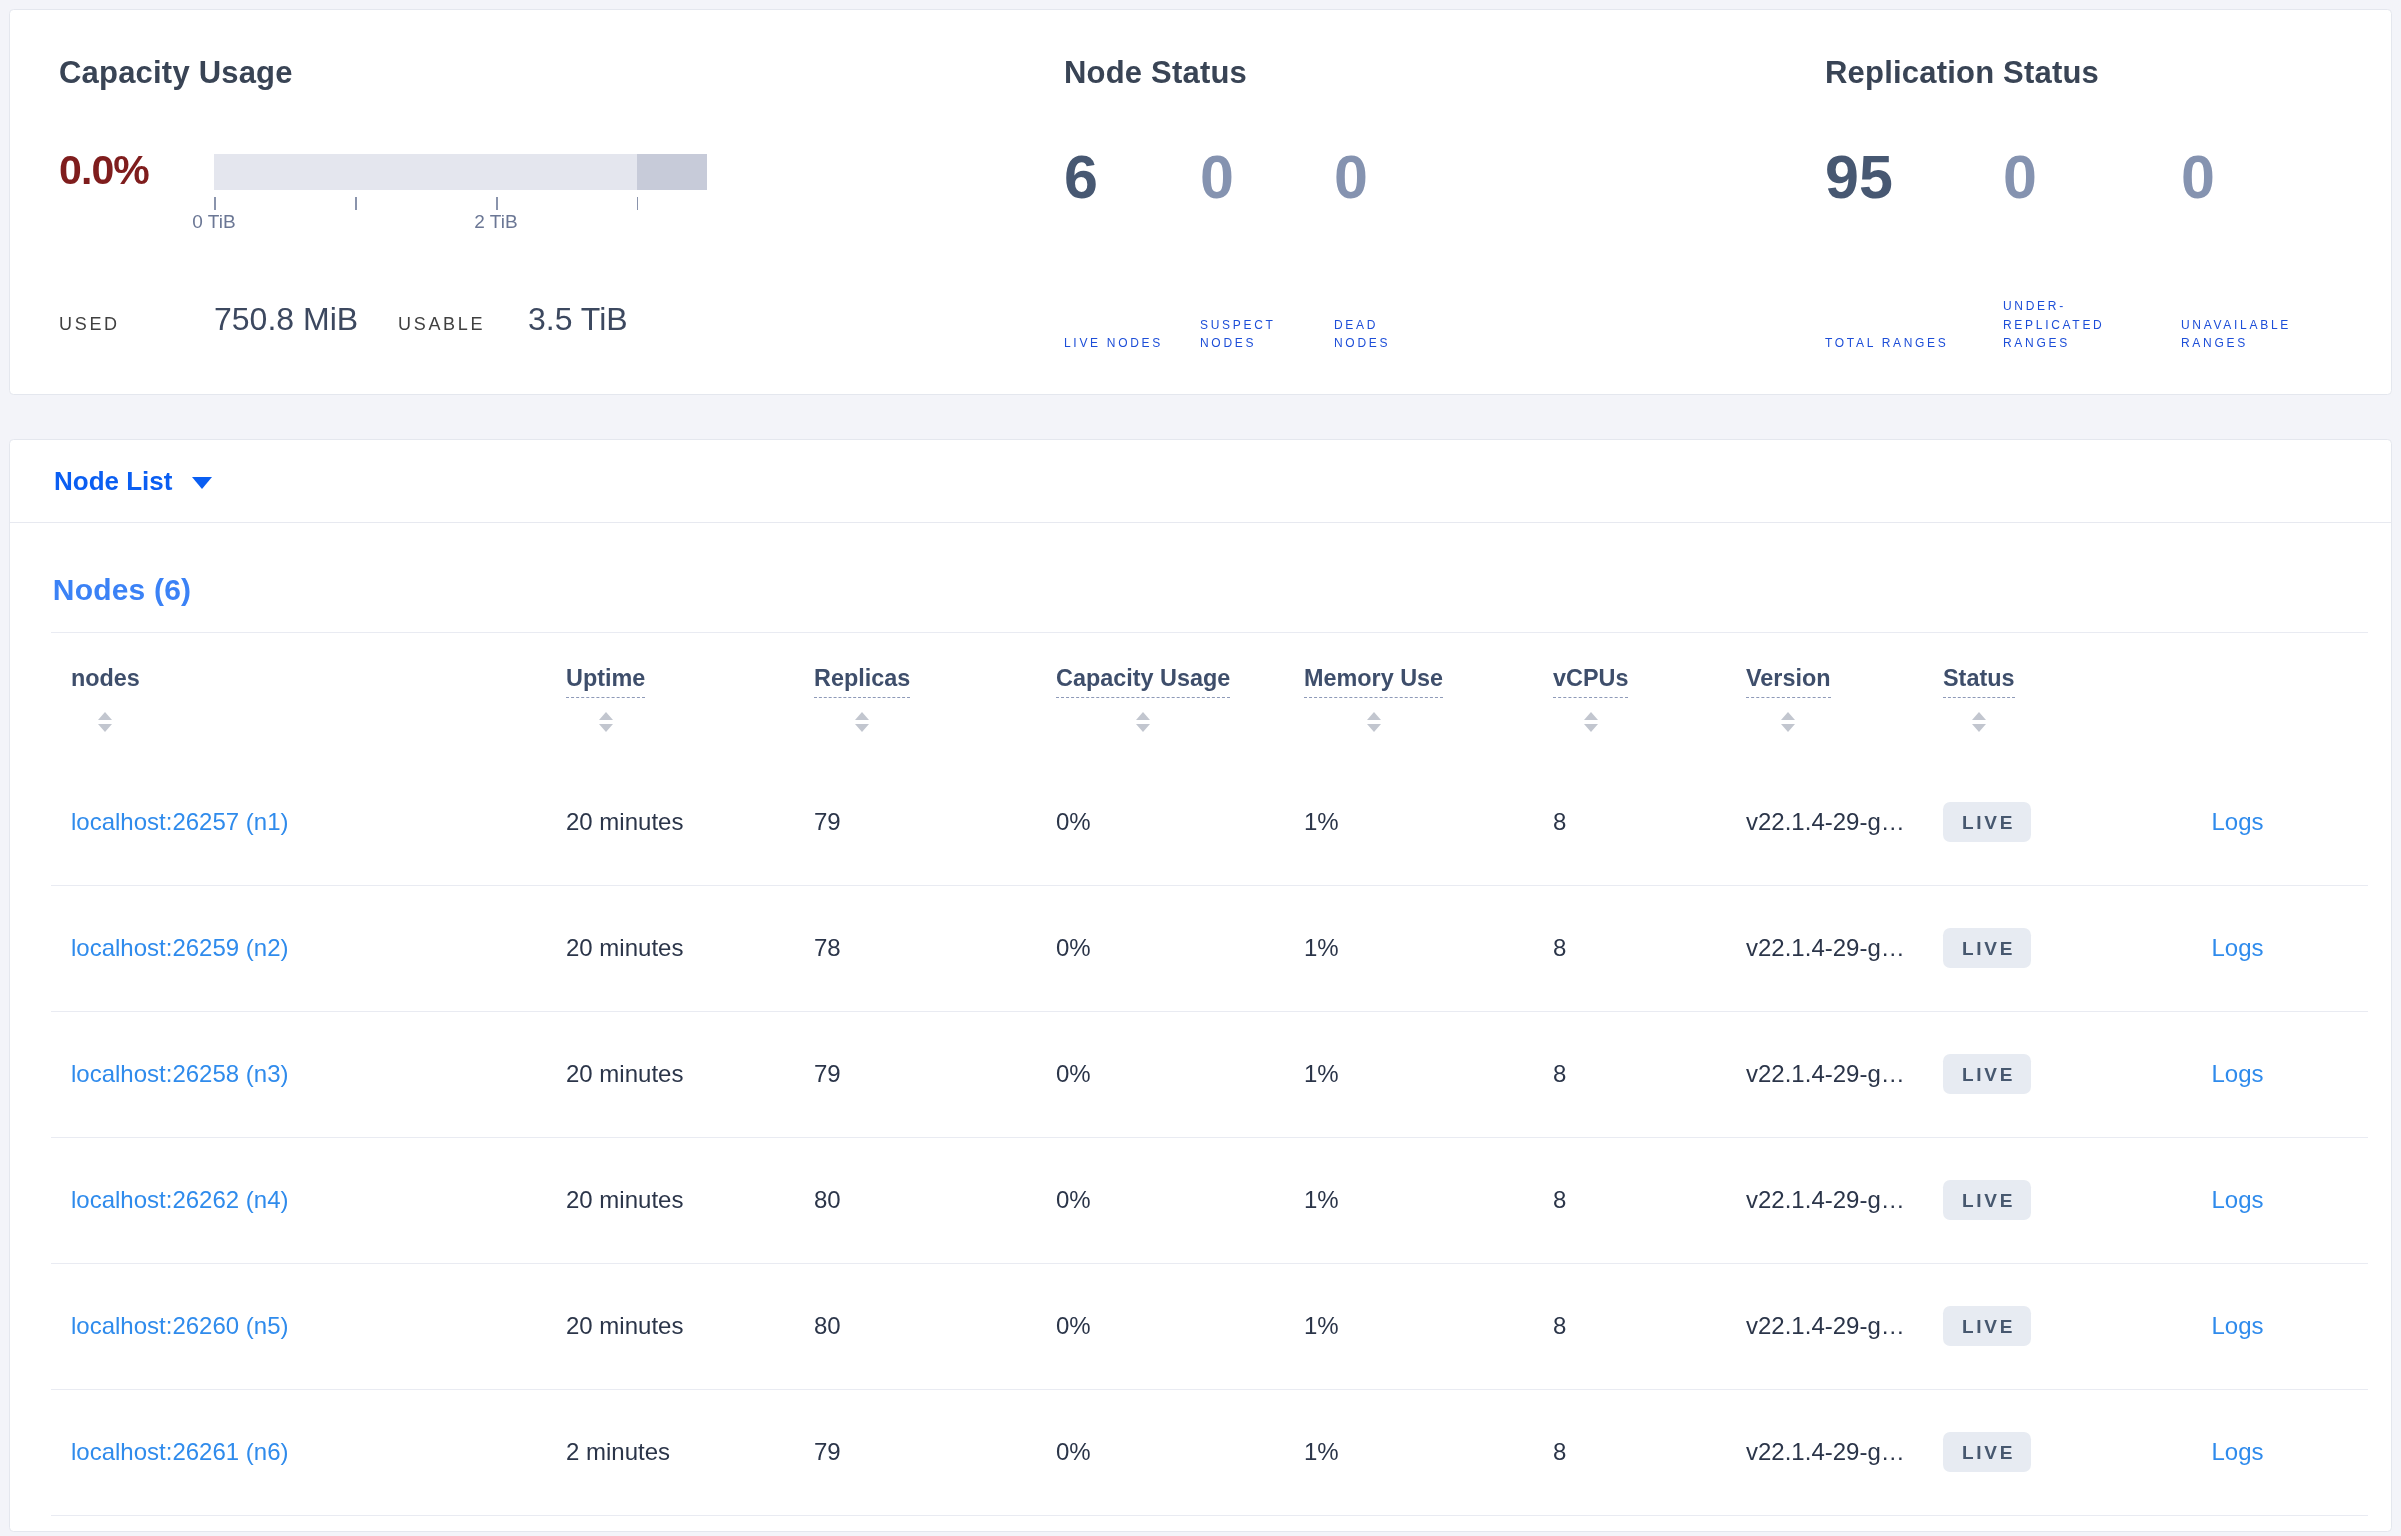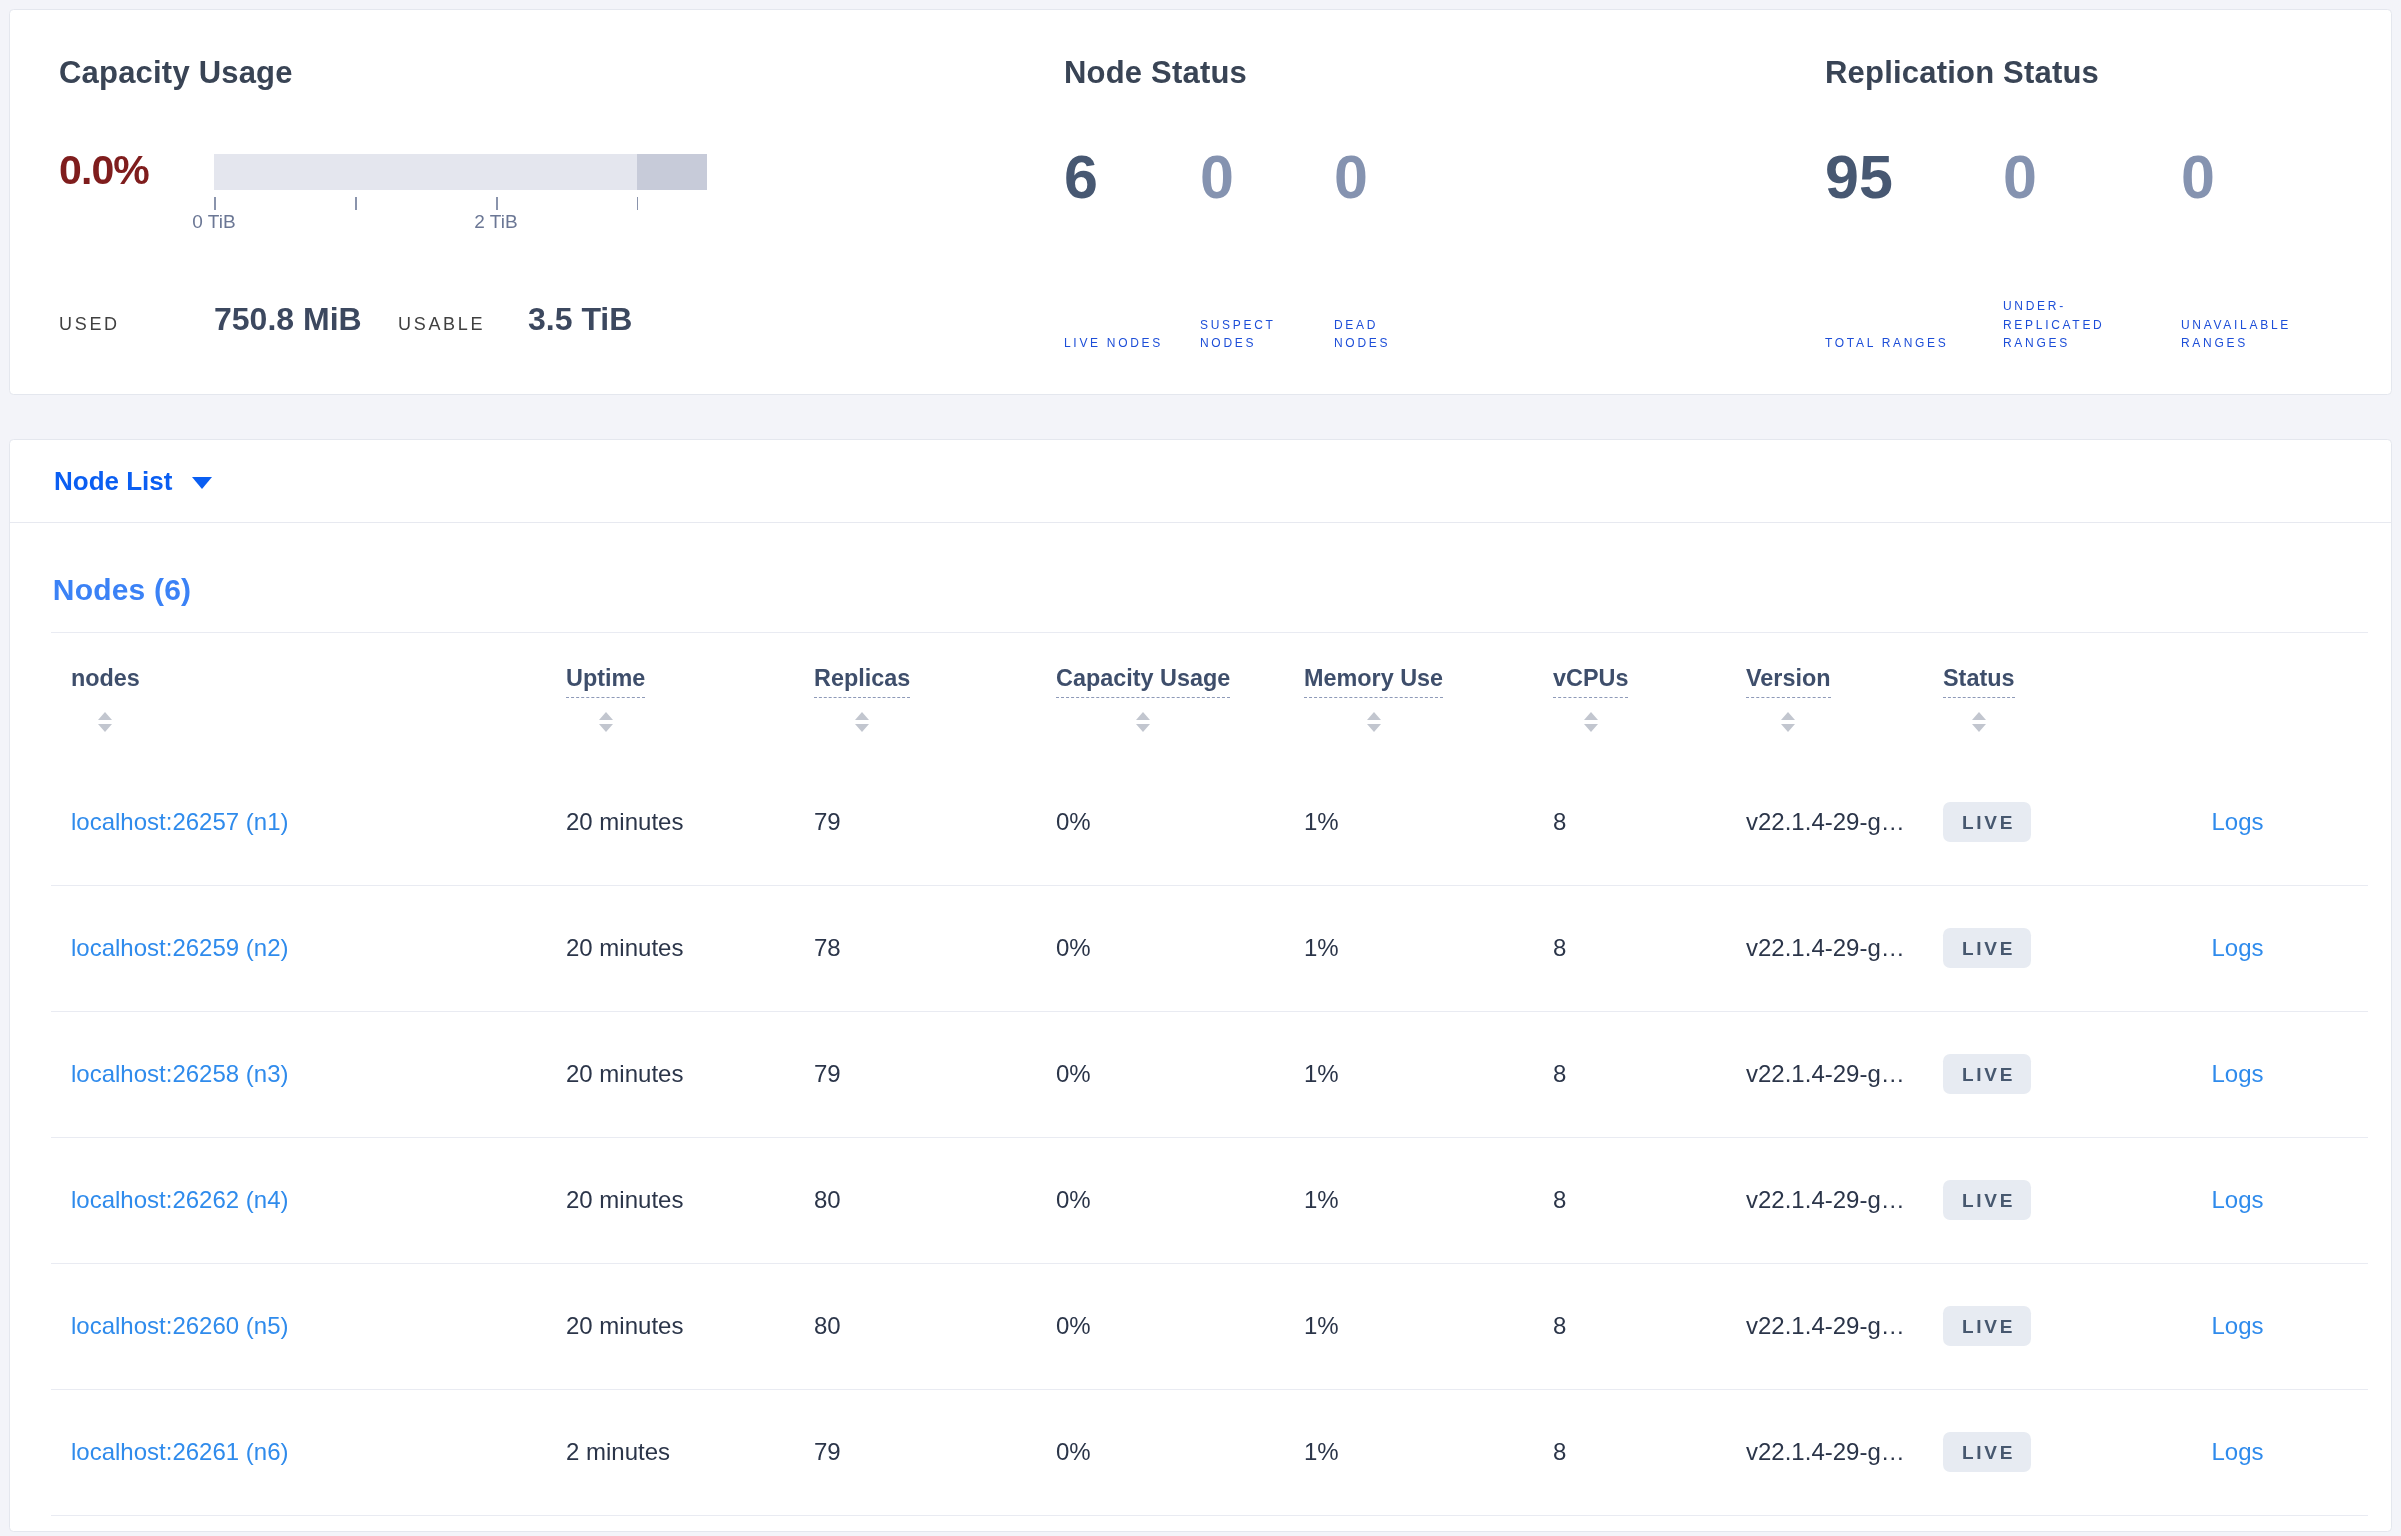--- a/index.html
+++ b/index.html
@@ -47,21 +47,21 @@
   .cap-ticklabels { position:relative; height:27px; }
   .cap-ticklabel {
     position:absolute; transform:translateX(-50%);
     font-size:19px; color:#6b7795; white-space:nowrap;
   }
   .cap-usage-row { display:flex; align-items:baseline; margin-top:63px; }
   .muted-label {
     font-size:18px; color:#404040; letter-spacing:2.7px; font-weight:400;
   }
   .lbl-used   { width:155px; }
-  .cap-val    { font-size:32px; font-weight:700; color:#3c485f; }
+  .cap-val    { font-size:32px; font-weight:400; color:#3c485f; }
   .val-used   { width:184px; }
   .lbl-usable { width:130px; }
   
   .sec-metrics { display:flex; margin-top:56px; }
   .metric { display:flex; flex-direction:column; justify-content:space-between; height:206px; }
   .metrics-nodes .metric:nth-child(1) { width:136px; }
   .metrics-nodes .metric:nth-child(2) { width:134px; }
   .metrics-nodes .metric .metric-label { max-width:106px; }
   .metrics-repl .metric:nth-child(1) { width:178px; }
   .metrics-repl .metric:nth-child(2) { width:178px; }

